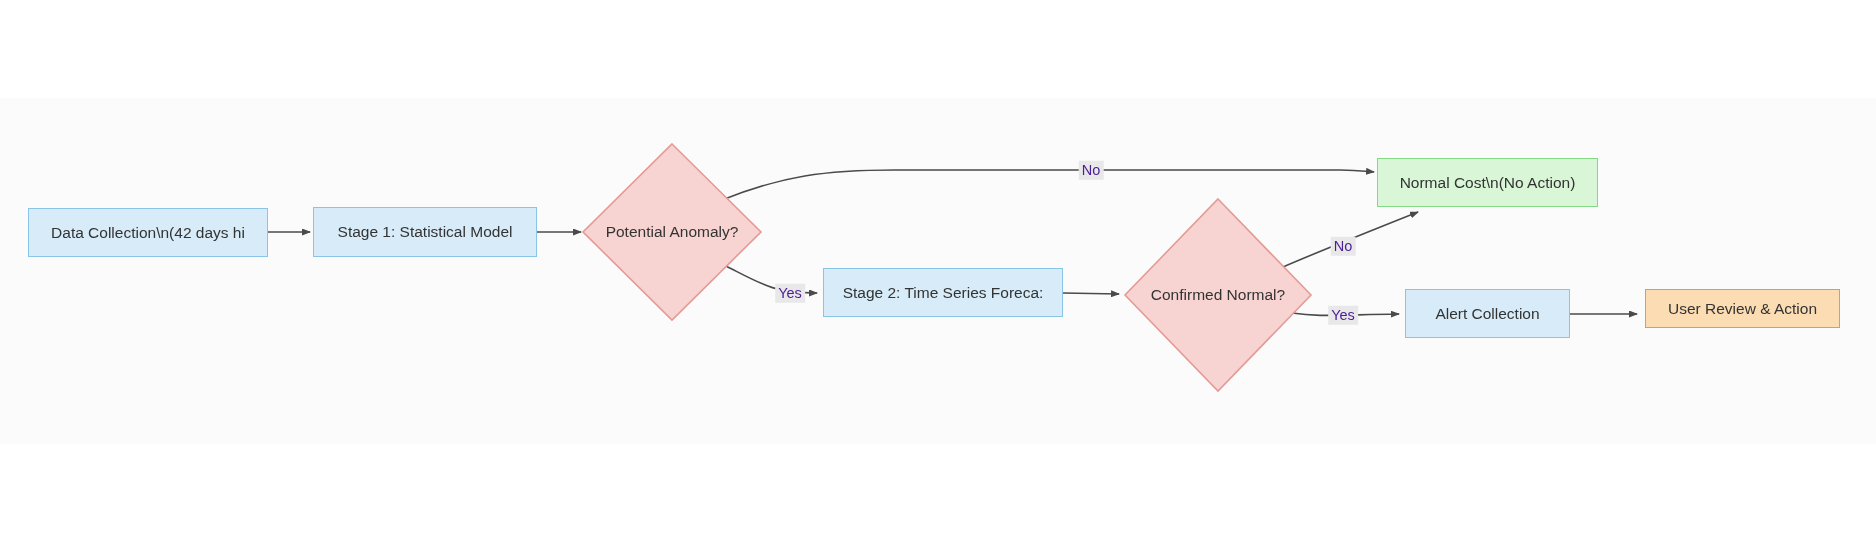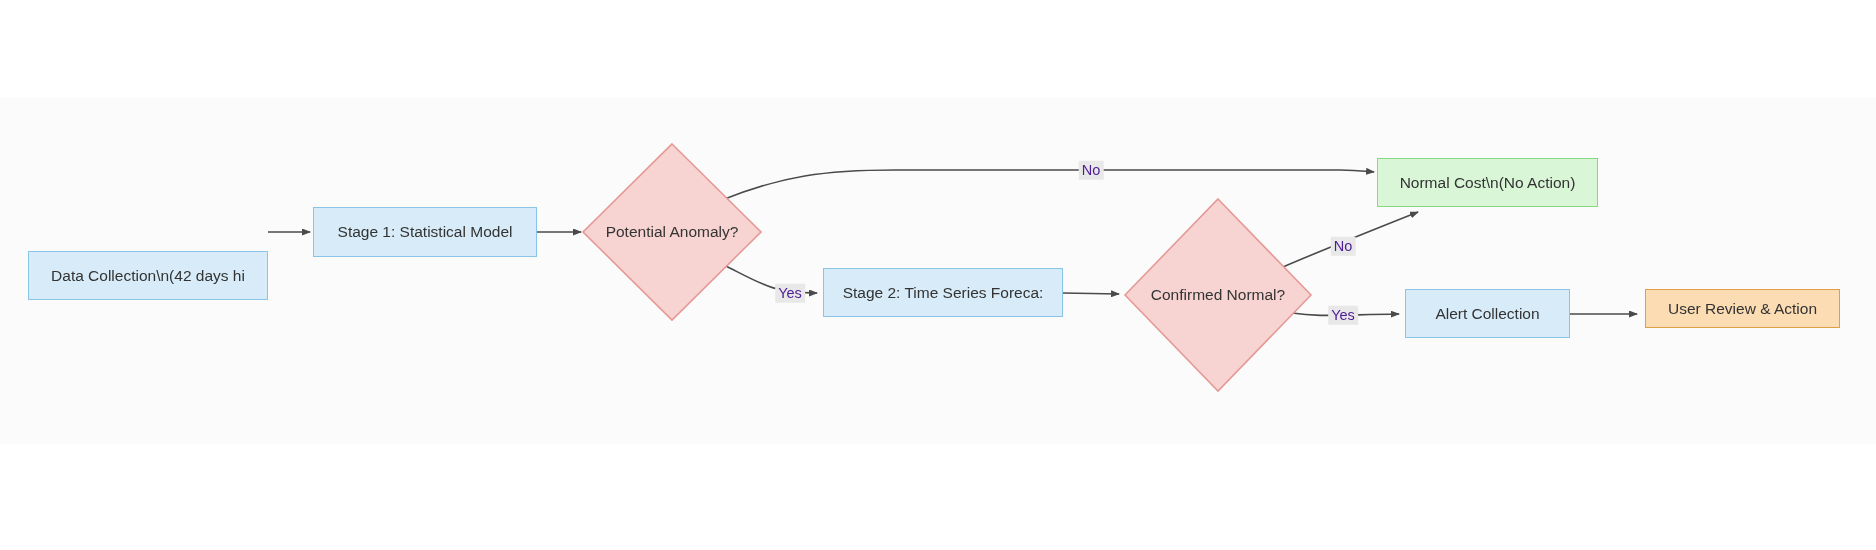--- a/index.html
+++ b/index.html
@@ -46,21 +46,21 @@
     <path class="edge-path" d="M722,264 C762,284 772,293 817,293" marker-end="url(#arrow)"></path>
     <path class="edge-path" d="M1063,293 L1119,294" marker-end="url(#arrow)"></path>
     <path class="edge-path" d="M1283,267 Q1315,253 1418,212" marker-end="url(#arrow)"></path>
     <path class="edge-path" d="M1292,313 C1318,317 1335,315 1399,314" marker-end="url(#arrow)"></path>
     <path class="edge-path" d="M1570,314 L1637,314" marker-end="url(#arrow)"></path>
 
     <polygon points="672,144 761,232 672,320 583,232" fill="#f7d4d2" stroke="#e49a95" stroke-width="1.6"></polygon>
     <polygon points="1218,199 1311,295 1218,391 1125,295" fill="#f7d4d2" stroke="#e49a95" stroke-width="1.6"></polygon>
   </svg>
 
-  <div class="node-rect node-blue" style="left:28px;top:208px;width:240px;height:49px;margin-top:43px;">Data Collection\n(42 days hi</div>
+  <div class="node-rect node-blue" style="left:28px;top:208px;width:240px;height:49px;">Data Collection\n(42 days hi</div>
 
   <div class="node-rect node-blue" style="left:313px;top:207px;width:224px;height:50px;">Stage 1: Statistical Model</div>
 
   <div class="node-rect node-blue" style="left:823px;top:268px;width:240px;height:49px;">Stage 2: Time Series Foreca:</div>
 
   <div class="node-rect node-green" style="left:1377px;top:158px;width:221px;height:49px;">Normal Cost\n(No Action)</div>
 
   <div class="node-rect node-blue" style="left:1405px;top:289px;width:165px;height:49px;">Alert Collection</div>
 
   <div class="node-rect node-orange" style="left:1645px;top:289px;width:195px;height:39px;">User Review &amp; Action</div>

